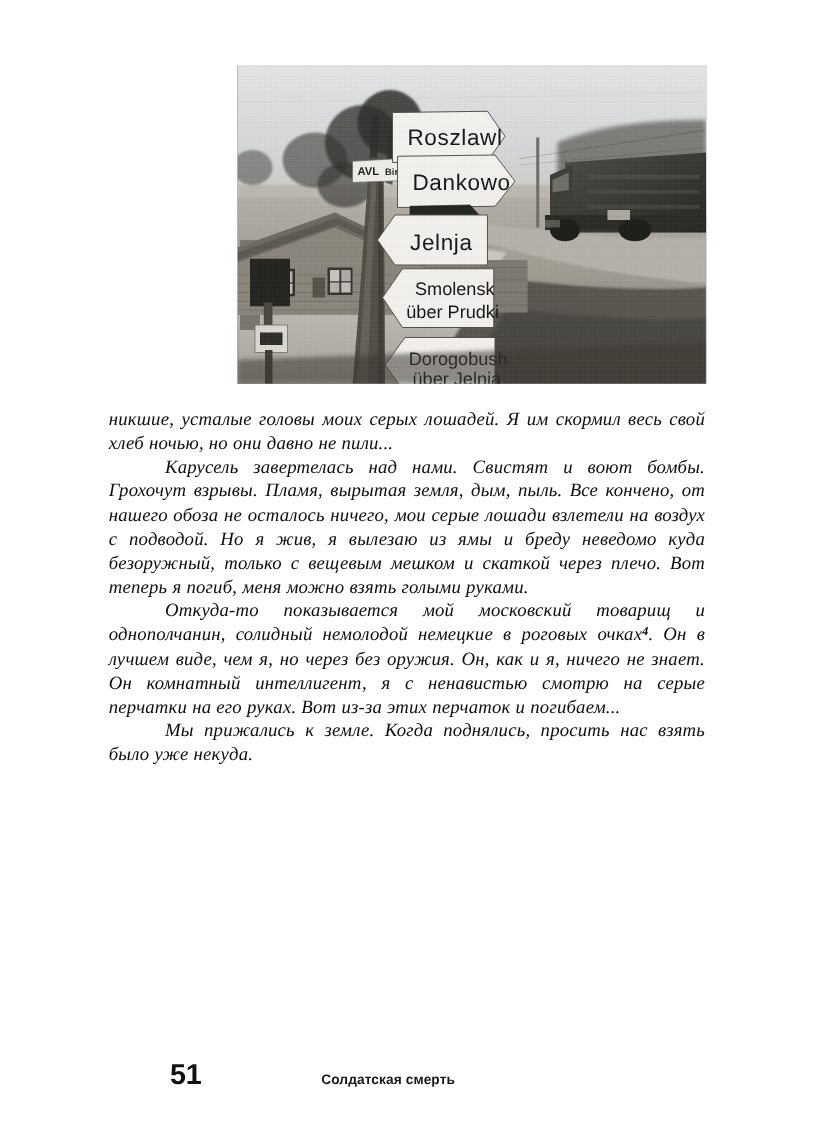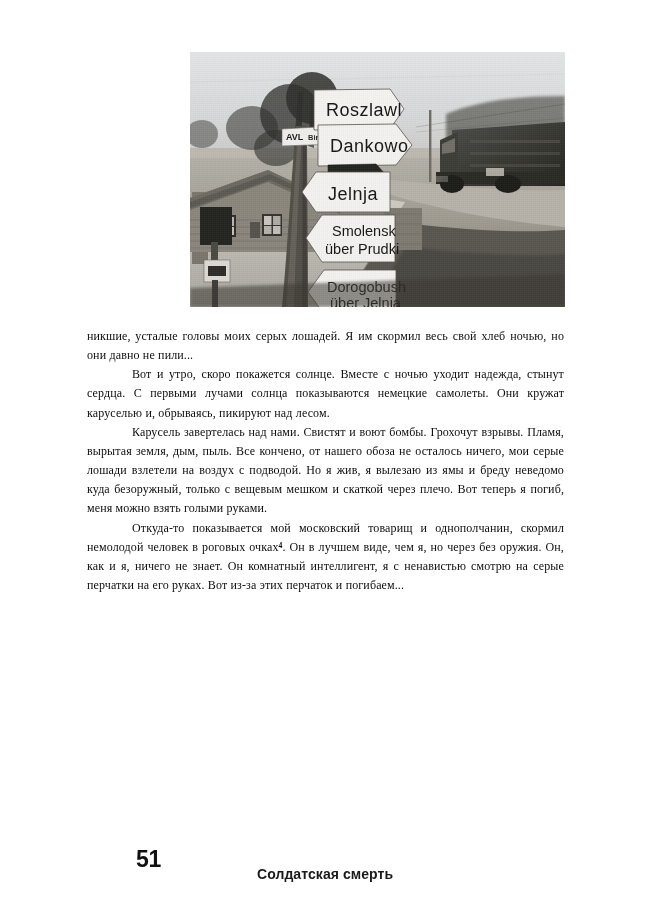--- a/index.html
+++ b/index.html
@@ -44,27 +44,28 @@
 
   
   .textblock {
     position: absolute;
     left: 87px;
     top: 327px;
     width: 477px;
   }
   .para {
     margin: 0;
-    font-size: 12px;
+    font-size: 15px;
     line-height: 19.15px;
     text-align: justify;
     text-justify: inter-word;
     letter-spacing: .01em;
     word-spacing: .012em;
     hyphens: manual;
+    font-style: italic;
   }
   .para.indent {
     text-indent: 45px;
   }
   .para.last-flush {
     text-align-last: left;
   }
   sup.fn {
     font-size: .64em;
     vertical-align: .42em;
@@ -87,24 +88,24 @@
     font-family: "Liberation Sans", "DejaVu Sans", sans-serif;
     font-weight: 700;
     font-size: 23px;
     line-height: 26px;
     letter-spacing: -.01em;
     color: #111111;
   }
   .running-head {
     position: absolute;
     left: 170px;
-    top: 21px;
+    top: 11px;
     font-family: "Liberation Sans", "DejaVu Sans", sans-serif;
     font-weight: 700;
-    font-size: 14px;
+    font-size: 11px;
     line-height: 14px;
     letter-spacing: .005em;
     color: #1a1a1a;
     white-space: nowrap;
   }
 </style>
 </head>
 <body>
 
 <figure class="photo-figure">
@@ -270,21 +271,21 @@
     </g>
 
     <rect x="0" y="0" width="375" height="255" fill="none"></rect>
     <path d="M0 236 L375 222 L375 255 L0 255 Z" fill="#3a3833" opacity=".55" filter="url(#softer)"></path>
   </svg>
   <div class="photo-grain"></div>
 </figure>
 
 <main class="textblock">
   <p class="para">никшие, усталые головы моих серых лошадей. Я им скормил весь свой хлеб ночью, но они давно не пили...</p>
-  <p class="para indent">Вот и утро, скоро покажется солнце. Вместе с ночью уходит надежда, стынут сердца. С первыми лучами солнца показываются немецкие самолеты. Они кружат каруселью и, обрываясь, пикируют над лесом.</p>
   <p class="para indent">Карусель завертелась над нами. Свистят и воют бомбы. Грохочут взрывы. Пламя, вырытая земля, дым, пыль. Все кончено, от нашего обоза не осталось ничего, мои серые лошади взлетели на воздух с подводой. Но я жив, я вылезаю из ямы и бреду неведомо куда безоружный, только с вещевым мешком и скаткой через плечо. Вот теперь я погиб, меня можно взять голыми руками.</p>
-  <p class="para indent"><span>Откуда-то показывается мой московский товарищ и однополчанин, скормил немолодой человек в роговых очках</span><sup class="fn">4</sup><span>. Он в лучшем виде, чем я, но через без оружия. Он, как и я, ничего не знает. Он комнатный интеллигент, я с ненавистью смотрю на серые перчатки на его руках. Вот из-за этих перчаток и погибаем...</span></p>
+  <p class="para indent"><span>Откуда-то показывается мой московский товарищ и однополчанин, солидный немолодой немецкие в роговых очках</span><sup class="fn">4</sup><span>. Он в лучшем виде, чем я, но через без оружия. Он, как и я, ничего не знает. Он комнатный интеллигент, я с ненавистью смотрю на серые перчатки на его руках. Вот из-за этих перчаток и погибаем...</span></p>
+  <p class="para indent last-flush">Мы прижались к земле. Когда поднялись, просить нас взять было уже некуда.</p>
 </main>
 
 <footer class="page-footer">
   <div class="folio">51</div>
   <div class="running-head">Солдатская смерть</div>
 </footer>
 
 </body></html>

